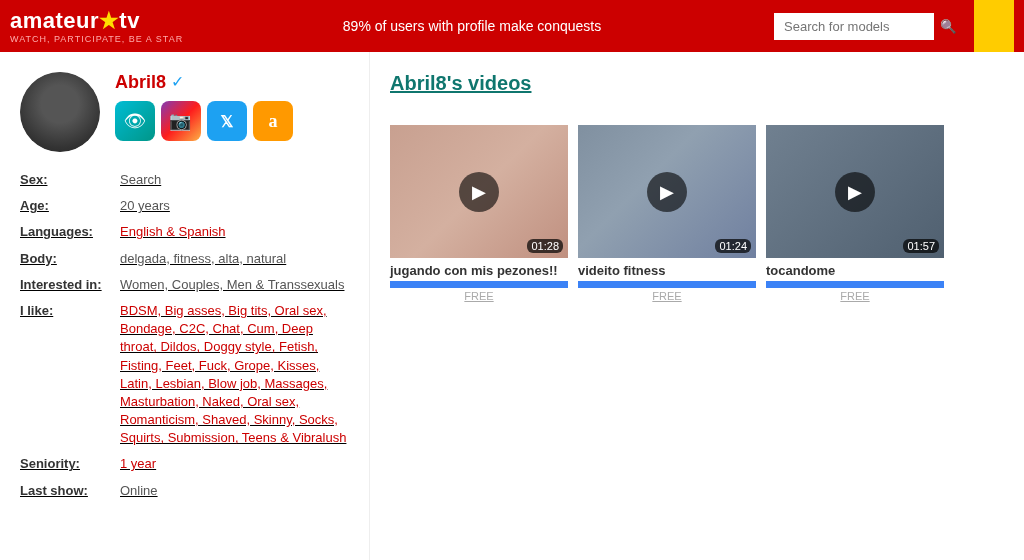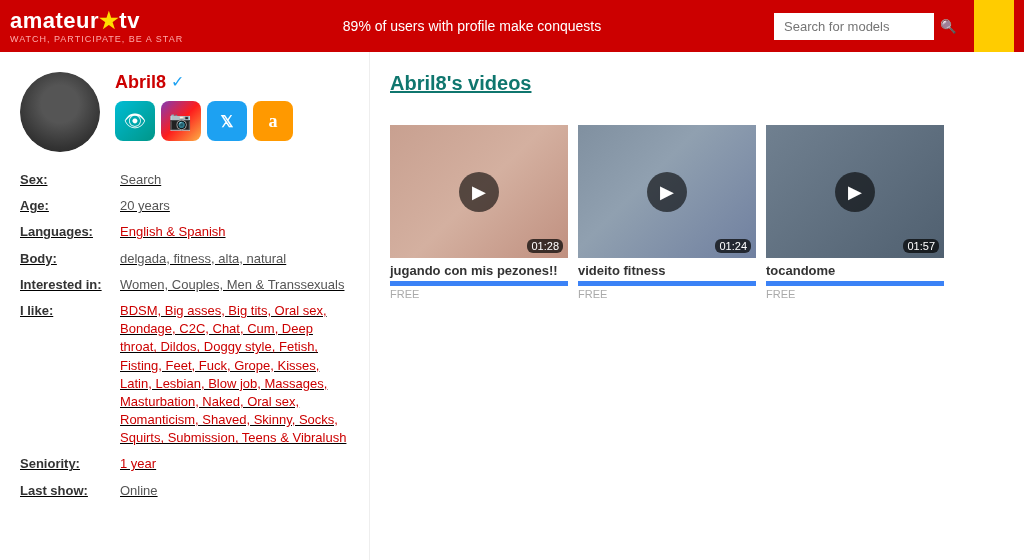--- a/index.html
+++ b/index.html
@@ -242,26 +242,27 @@
     }
     .video-info {
       padding: 5px 0 3px;
     }
     .video-title-text {
       font-size: 13px;
       color: #333;
       font-weight: bold;
     }
     .video-free-badge {
-      text-align: left;
+      text-align: center;
       color: #aaa;
       font-size: 11px;
-      border-top: 5px solid #3b82f6;
+      border-top: 7px solid #3b82f6;
       padding-top: 2px;
       margin-top: 3px;
+      text-decoration: underline;
     }
   </style>
 </head>
 <body>
 
 <div id="header">
   <div id="logo-area">
     <div id="logo-title">amateur<span id="logo-star">★</span>tv</div>
     <div id="logo-subtitle">WATCH, PARTICIPATE, BE A STAR</div>
   </div>

